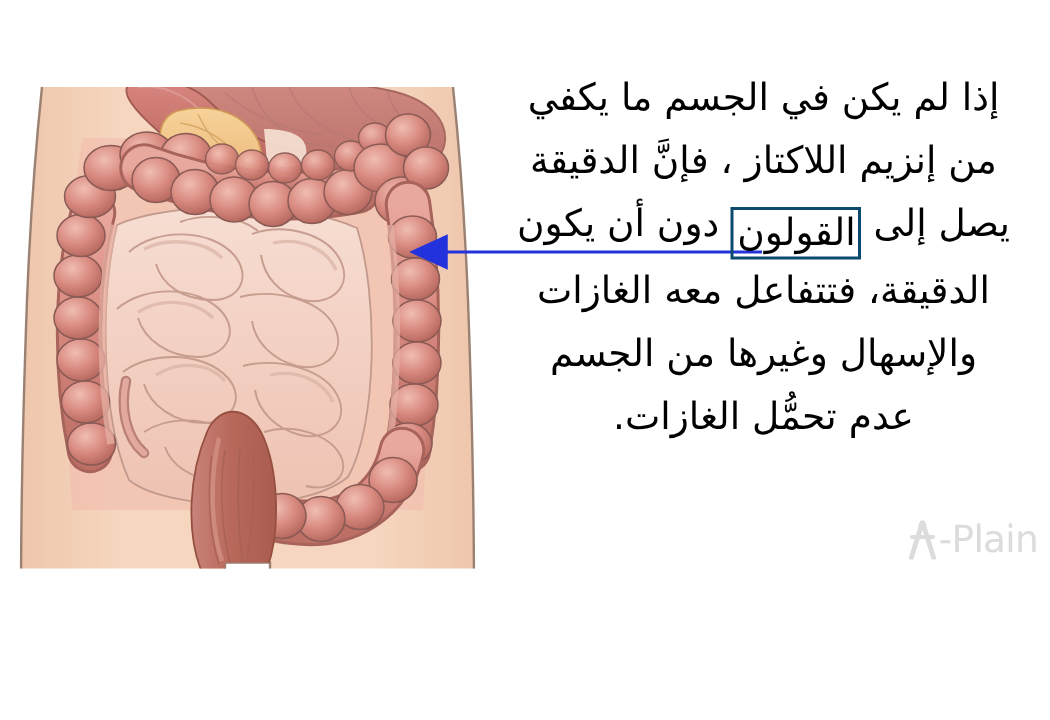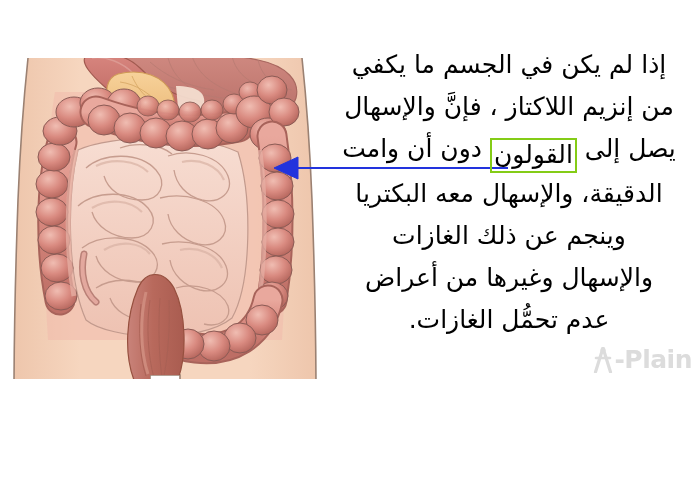--- a/index.html
+++ b/index.html
@@ -23,38 +23,38 @@
   .text-line{
     font-family:"DejaVu Sans","Liberation Sans",sans-serif;
     font-size:25px;
     line-height:42px;
     color:#000000;
     white-space:nowrap;
     display:block;
     letter-spacing:0px;
   }
   .text-line .hl{
-    border:2px solid #84cc16;
+    border:2px solid #0c4a6e;
     padding:0 2px 1px 2px;
     display:inline-block;
     line-height:30px;
     vertical-align:-6px;
   }
 
   
   #callout{position:absolute;left:268px;top:150px;width:240px;height:36px;}
   #callout svg{display:block;}
 
   
   #logo{
     position:absolute;right:8px;bottom:6px;
     display:flex;align-items:center;gap:0px;
     color:#dcdcdc;
     font-family:"DejaVu Sans","Liberation Sans",sans-serif;
-    font-size:25px;font-weight:700;letter-spacing:-0.5px;
+    font-size:25px;font-weight:400;letter-spacing:-0.5px;
     user-select:none;
   }
   #logo .logo-mark{display:inline-block;width:22px;height:26px;}
   #logo .logo-word{display:inline-block;line-height:26px;}
 </style>
 </head>
 <body>
 
 <div id="stage">
 
@@ -268,25 +268,24 @@
 
   <div id="callout">
     <svg width="240" height="36" viewBox="0 0 240 36" xmlns="http://www.w3.org/2000/svg">
       <line x1="26" y1="18" x2="240" y2="18" stroke="#2233dd" stroke-width="2"></line>
       <polygon points="6,18 30,7 30,29" fill="#2233dd" stroke="#2233dd" stroke-width="1"></polygon>
     </svg>
   </div>
 
   <div id="text-panel">
     <span class="text-line">إذا لم يكن في الجسم ما يكفي</span>
-    <span class="text-line">من إنزيم اللاكتاز ، فإنَّ والإسهال</span>
-    <span class="text-line"><span>يصل إلى </span><span class="hl">القولون</span><span> دون أن وامت</span></span>
-    <span class="text-line">الدقيقة، والإسهال معه البكتريا</span>
-    <span class="text-line">وينجم عن ذلك الغازات</span>
-    <span class="text-line">والإسهال وغيرها من أعراض</span>
+    <span class="text-line">من إنزيم اللاكتاز ، فإنَّ الدقيقة</span>
+    <span class="text-line"><span>يصل إلى </span><span class="hl">القولون</span><span> دون أن يكون</span></span>
+    <span class="text-line">الدقيقة، فتتفاعل معه الغازات</span>
+    <span class="text-line">والإسهال وغيرها من الجسم</span>
     <span class="text-line">عدم تحمُّل الغازات.</span>
   </div>
 
   <div id="logo">
     <span class="logo-mark">
       <svg width="22" height="26" viewBox="0 0 22 26" xmlns="http://www.w3.org/2000/svg">
         <path d="M11 1 L3.5 25 M11 1 L18.5 25" stroke="#dcdcdc" stroke-width="3.2" fill="none" stroke-linecap="round"></path>
         <circle cx="11" cy="3.2" r="2.6" fill="#dcdcdc"></circle>
         <path d="M4 11 L18 11" stroke="#dcdcdc" stroke-width="2.6" stroke-linecap="round"></path>
       </svg>

